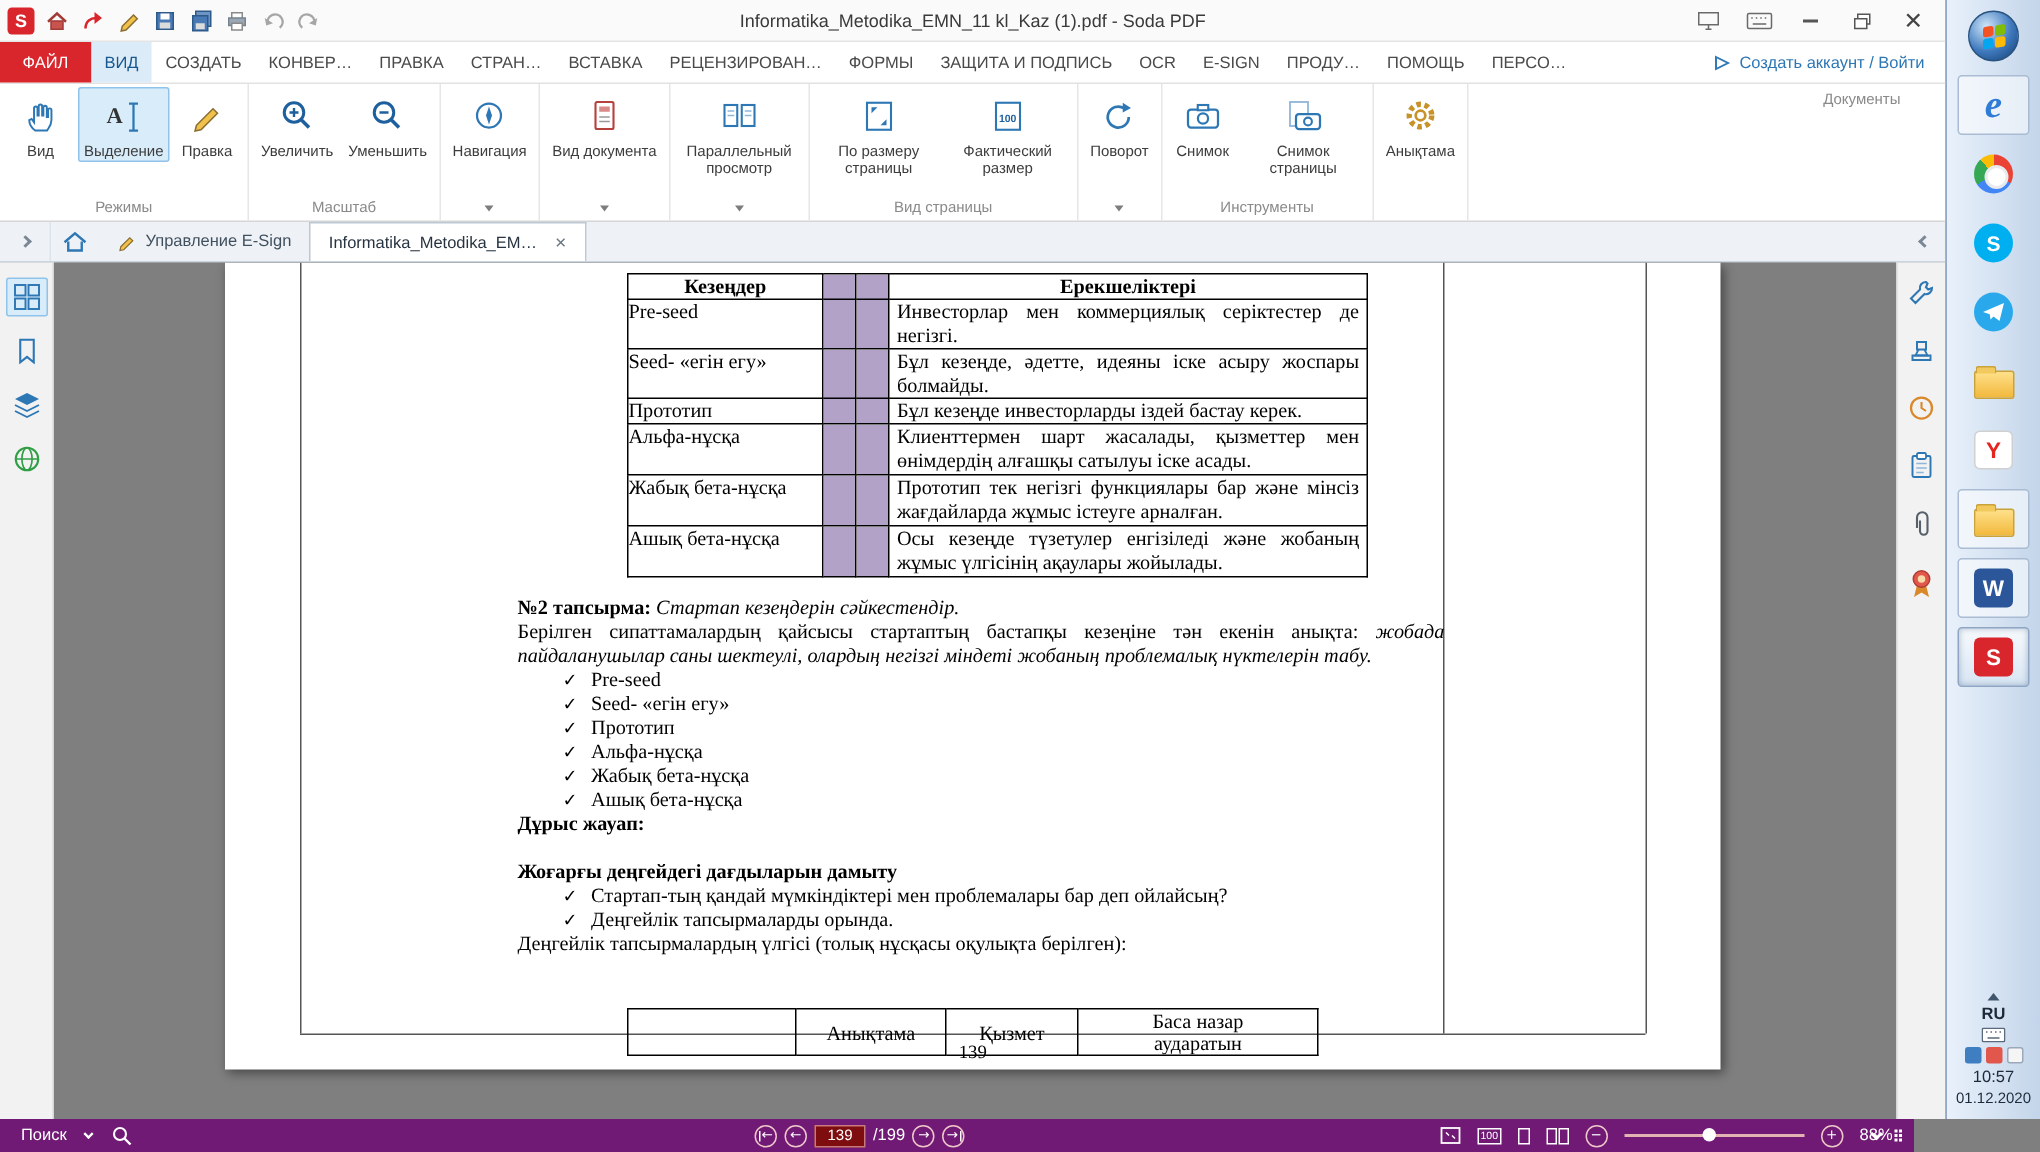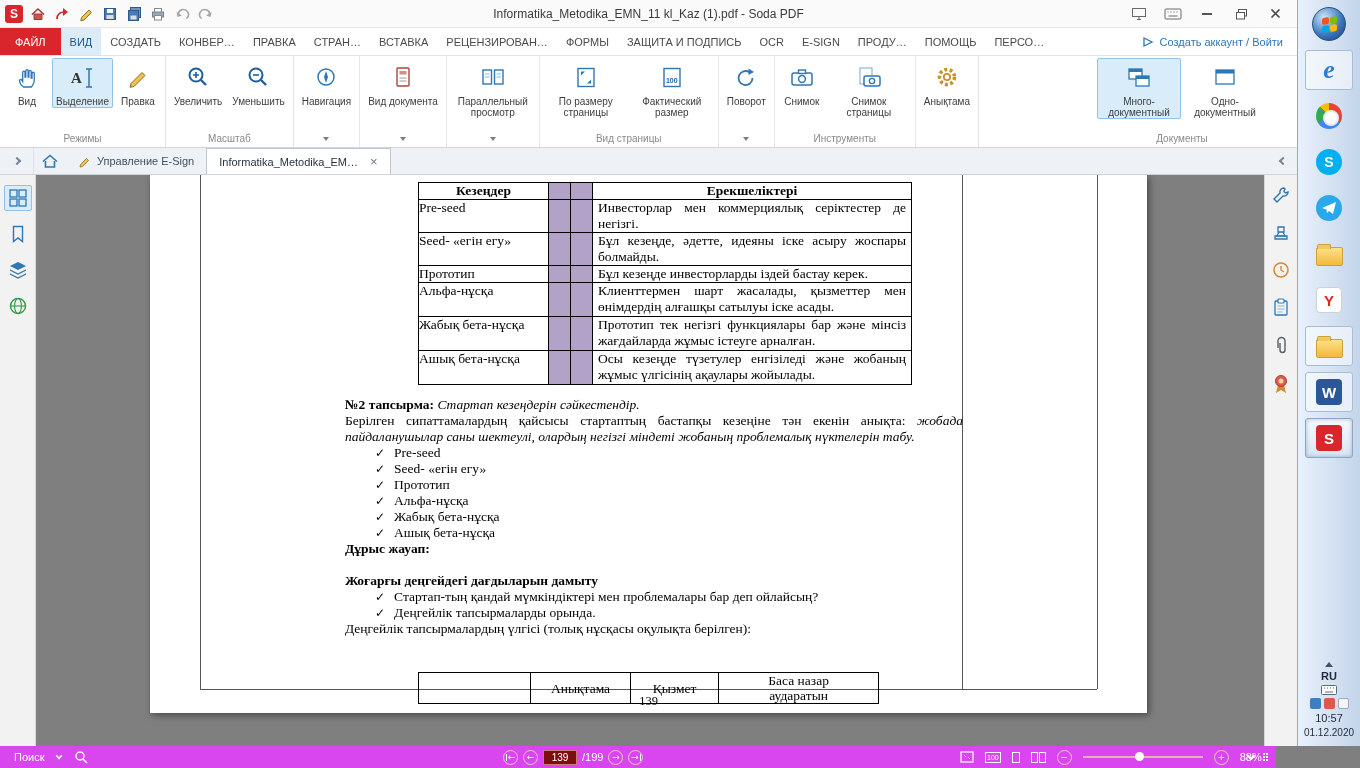--- a/index.html
+++ b/index.html
@@ -68,21 +68,21 @@
 .tblock p{margin:0}
 .just{text-align:justify}
 .chkrow{padding-left:30px;display:flex;gap:9px}
 .tick{font-family:"DejaVu Sans",sans-serif;font-size:12px}
 .answer{font-weight:bold;margin-left:142px}
 .spacer{height:16px}
 .t2{position:absolute;left:268px;top:497px;border-collapse:collapse;font-size:13.5px;table-layout:fixed}
 .t2 td{border:1px solid #000;height:17px;line-height:15px;text-align:center;padding:0 20px;overflow:hidden}
 
 
-.statusbar{position:absolute;left:0;bottom:0;width:1276px;height:22px;background:#d946ef;color:#fff;font-size:11px}
+.statusbar{position:absolute;left:0;bottom:0;width:1276px;height:22px;background:#701a75;color:#fff;font-size:11px}
 .sb-left{position:absolute;left:14px;top:0;height:22px;display:flex;align-items:center;gap:12px}
 .sb-nav{position:absolute;left:503px;top:0;height:22px;display:flex;align-items:center;gap:5px}
 .cbtn{width:15px;height:15px;border:1px solid #eec7c8;border-radius:50%;display:flex;align-items:center;justify-content:center;font-size:9px;color:#fff;font-family:"DejaVu Sans",sans-serif}
 .cbtn .bar{width:1px;height:7px;background:#fff;margin-right:1px}
 .pgbox{min-width:34px;height:15px;background:#7e0d10;border:1px solid #c97a7c;display:flex;align-items:center;justify-content:center;font-size:10px;padding:0 3px}
 .sb-tools{position:absolute;left:960px;top:0;height:22px;display:flex;align-items:center;gap:11px}
 .slider{width:120px;height:2px;background:#e3b2b3;position:relative}
 .knob{position:absolute;left:52px;top:-4px;width:9px;height:9px;background:#fff;border-radius:50%}
 .sb-grip{position:absolute;right:8px;top:0;height:22px;display:flex;align-items:center;gap:9px}
 .gripdots{display:grid;grid-template-columns:2px 2px;grid-auto-rows:2px;gap:1px}
@@ -423,42 +423,20 @@
                 <circle cx="14" cy="13" r="3.2" fill="none" stroke="#c8922a" stroke-width="1.8"></circle>
               </svg>
             </span>
           <span class="rlabel">Анықтама</span>
         </div>
       </div>
       <div class="rgname"></div>
     </div>
 
     <div class="rgroup" style="margin-left:auto;margin-right:26px;border-right:none">
-      <div class="rbtns">
-        <div class="rbtn hl" style="min-width:84px">
-          <span class="ricon">
-              <svg width="26" height="26">
-                <rect x="3" y="4" width="13" height="10" fill="#fff" stroke="#2e77b5" stroke-width="1.3"></rect>
-                <rect x="3" y="4" width="13" height="3" fill="#2e77b5"></rect>
-                <rect x="10" y="11" width="13" height="10" fill="#fff" stroke="#2e77b5" stroke-width="1.3"></rect>
-                <rect x="10" y="11" width="13" height="3" fill="#2e77b5"></rect>
-              </svg>
-            </span>
-          <span class="rlabel">Много-документный</span>
-        </div>
-        <div class="rbtn" style="min-width:84px">
-          <span class="ricon">
-              <svg width="26" height="26">
-                <rect x="4" y="5" width="18" height="14" fill="#fff" stroke="#2e77b5" stroke-width="1.3"></rect>
-                <rect x="4" y="5" width="18" height="3.5" fill="#2e77b5"></rect>
-              </svg>
-            </span>
-          <span class="rlabel">Одно-документный</span>
-        </div>
-      </div>
       <div class="rgname">
           <span>Документы</span>
         </div>
     </div>
   </div>
 
   <div class="doctabs">
     <span class="dt-toggle">
         <span class="chevr"></span>
       </span>

